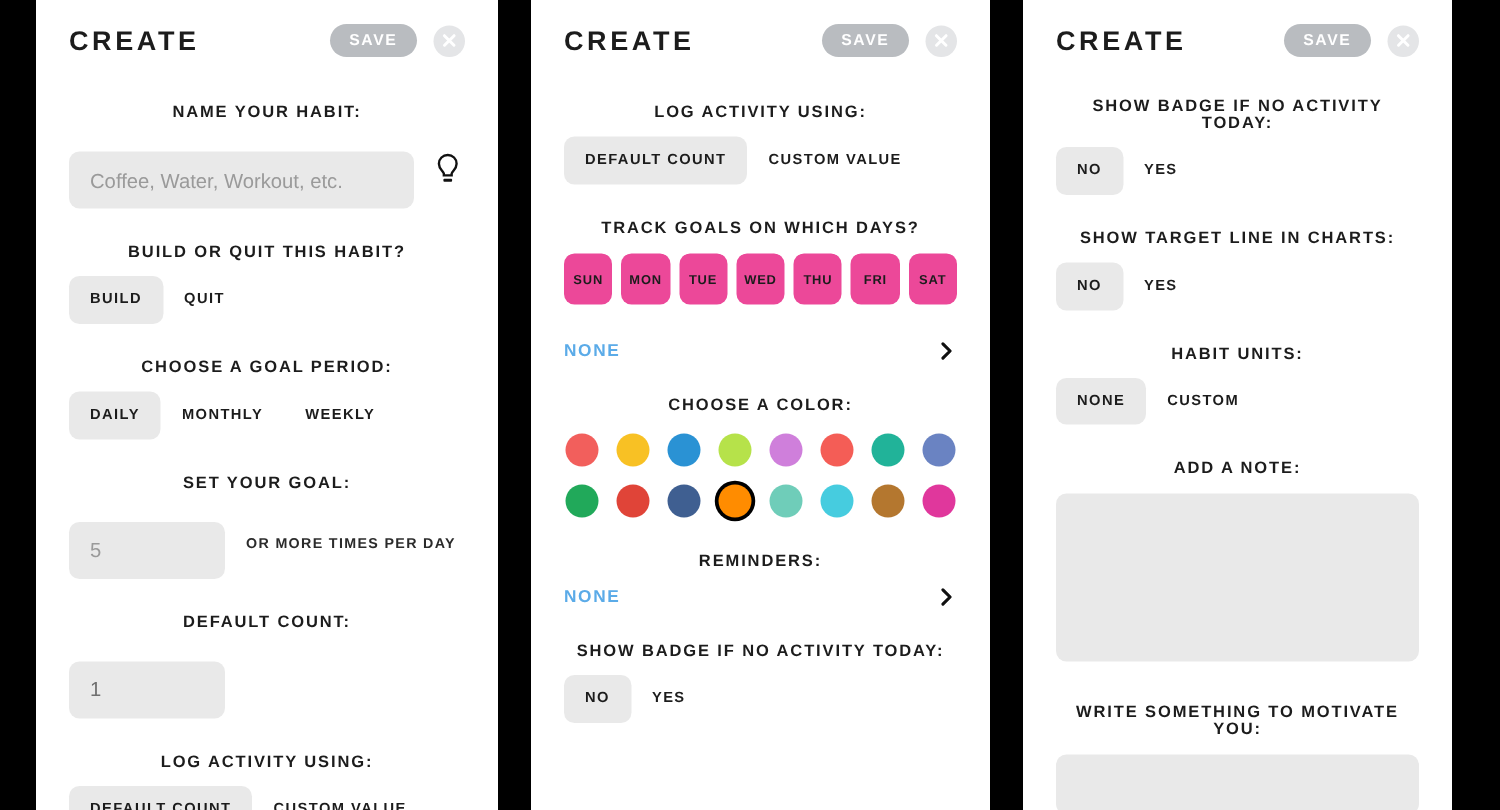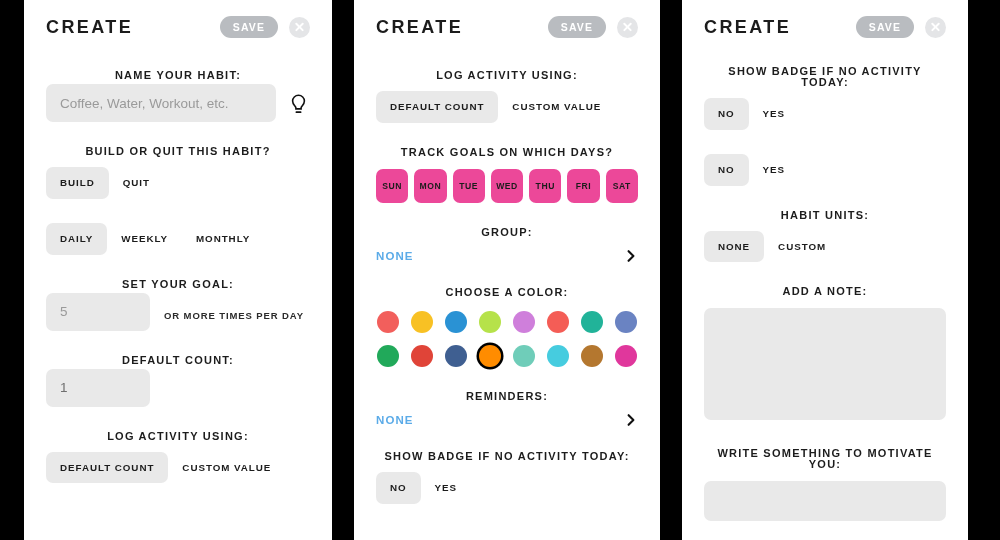--- a/index.html
+++ b/index.html
@@ -99,21 +99,21 @@
   .sect { margin-top: 24px; }
   .sect-sm { margin-top: 20px; }
 
   
   .row { display: flex; align-items: center; }
   .textfield {
     background: #e9e9e9;
     border: none;
     border-radius: 7px;
     height: 38px;
-    margin-top: 3px;
+    margin-top: 20px;
     padding: 0 14px;
     font-family: "Liberation Sans", sans-serif;
     font-size: 13.5px;
     color: #6f6f6f;
     outline: none;
     width: 100%;
   }
   .textfield::placeholder { color: #9a9a9a; }
   .tf-wide  { width: 230px; }
   .tf-small { width: 104px; }
@@ -241,24 +241,25 @@
 
       <div class="sect">
         <div class="lbl">BUILD OR QUIT THIS HABIT?</div>
         <div class="opts">
           <div class="opt sel">BUILD</div>
           <div class="opt">QUIT</div>
         </div>
       </div>
 
       <div class="sect">
+        <div class="lbl">CHOOSE A GOAL PERIOD:</div>
         <div class="opts">
           <div class="opt sel">DAILY</div>
+          <div class="opt">MONTHLY</div>
           <div class="opt">WEEKLY</div>
-          <div class="opt">MONTHLY</div>
         </div>
       </div>
 
       <div class="sect">
         <div class="lbl">SET YOUR GOAL:</div>
         <div class="row">
           <input class="textfield tf-small" type="text" placeholder="5" style="">
           <span class="suffix">OR MORE TIMES PER DAY</span>
         </div>
       </div>
@@ -307,21 +308,20 @@
           <div class="day">MON</div>
           <div class="day">TUE</div>
           <div class="day">WED</div>
           <div class="day">THU</div>
           <div class="day">FRI</div>
           <div class="day">SAT</div>
         </div>
       </div>
 
       <div class="sect">
-        <div class="lbl">GROUP:</div>
         <div class="linkrow">
           <span class="linkval">NONE</span>
           <span class="chev">
             <svg width="14" height="14" viewBox="0 0 14 14" fill="none">
               <path d="M4.6 2.2 L9.4 7 L4.6 11.8" stroke="#111" stroke-width="2.1" stroke-linecap="round" stroke-linejoin="round"></path>
             </svg>
           </span>
         </div>
       </div>
 
@@ -415,20 +415,21 @@
 
       <div class="sect-sm">
         <div class="lbl">SHOW BADGE IF NO ACTIVITY TODAY:</div>
         <div class="opts">
           <div class="opt sel">NO</div>
           <div class="opt">YES</div>
         </div>
       </div>
 
       <div class="sect">
+        <div class="lbl">SHOW TARGET LINE IN CHARTS:</div>
         <div class="opts">
           <div class="opt sel">NO</div>
           <div class="opt">YES</div>
         </div>
       </div>
 
       <div class="sect">
         <div class="lbl">HABIT UNITS:</div>
         <div class="opts">
           <div class="opt sel">NONE</div>

